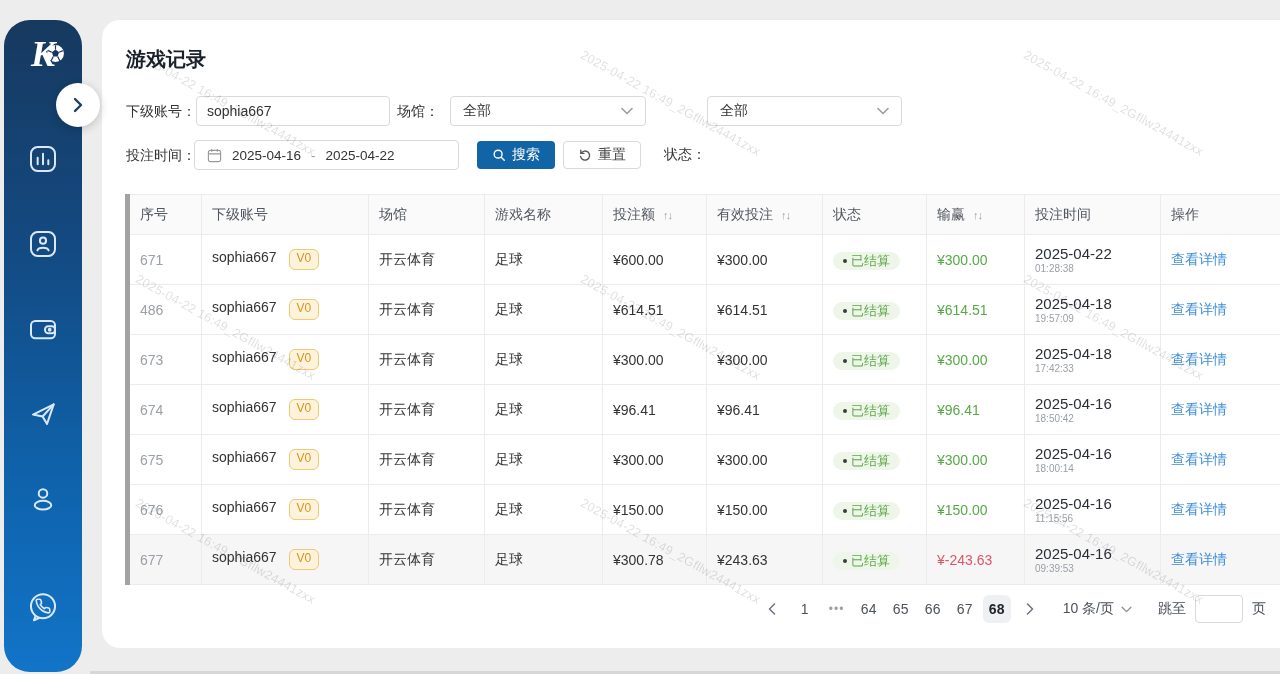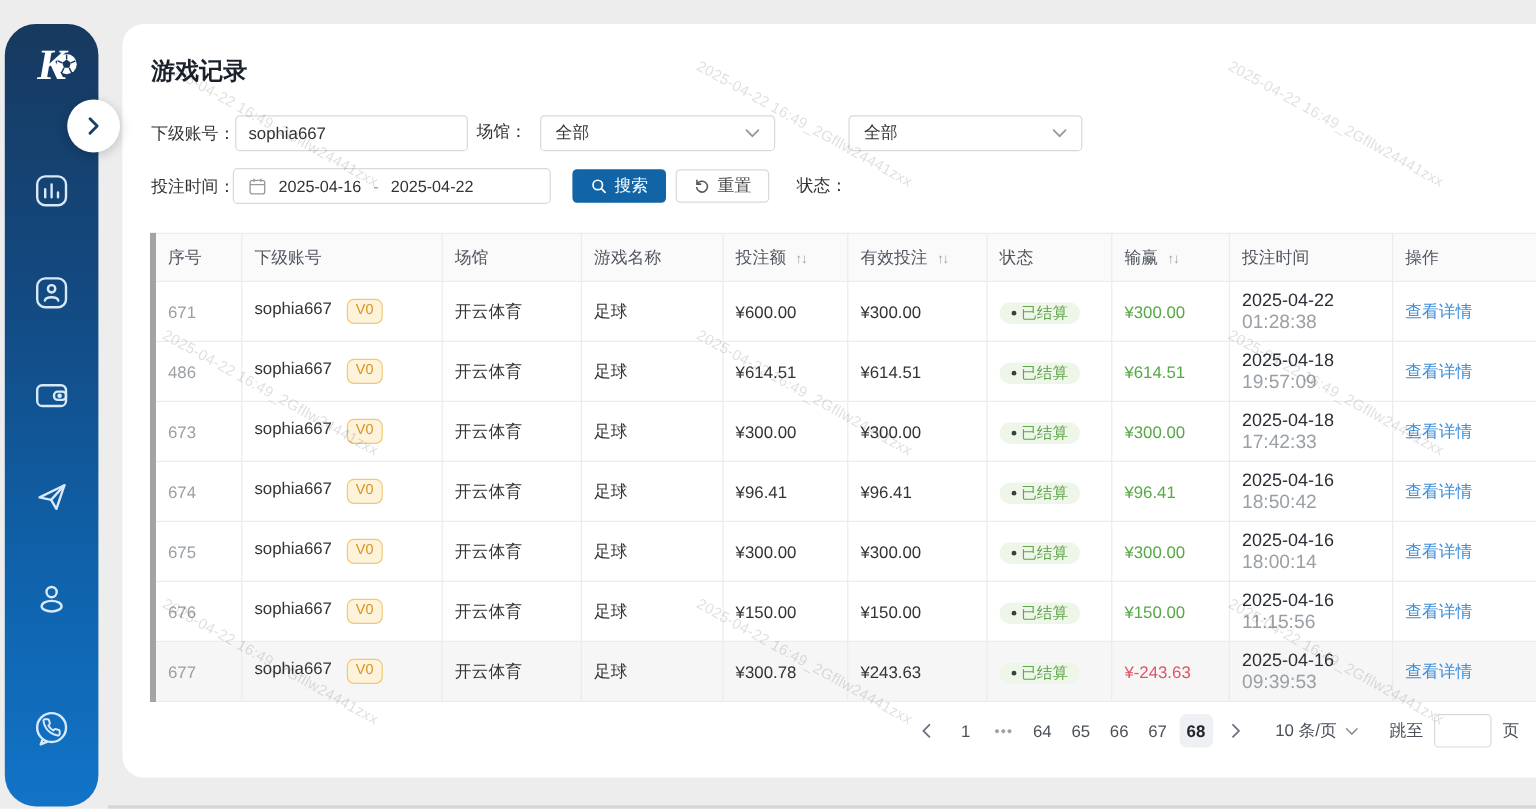--- a/index.html
+++ b/index.html
@@ -27,21 +27,21 @@
   }
   .s-icon { position:absolute; left:50%; transform:translateX(-50%); cursor:pointer; }
   
   .card {
     position:absolute; left:102px; top:20px; width:1178px; height:628px;
     background:#fff; border-radius:18px 0 0 18px; z-index:1;
   }
   .page-title { position:absolute; left:24px; top:26px; font-size:20px; font-weight:bold; color:#1b212b; }
   .f-label { position:absolute; font-size:14px; color:#333; line-height:30px; white-space:nowrap; }
   #lab-account { left:24px;  top:76px; }
-  #lab-venue   { left:295px; top:76px;font-family:Liberation Serif, serif; }
+  #lab-venue   { left:295px; top:76px; }
   #lab-status  { left:562px; top:76px;margin-top:43px; }
   #lab-time    { left:24px;  top:120px; }
   .text-input {
     position:absolute; left:94px; top:76px; width:194px; height:30px;
     border:1px solid #d9d9d9; border-radius:4px; padding:0 10px; font-size:14px; color:#333;
     font-family:inherit; outline:none; background:#fff;
   }
   .select {
     position:absolute; height:30px; border:1px solid #d9d9d9; border-radius:4px; background:#fff;
     display:flex; align-items:center; justify-content:space-between; padding:0 12px;
@@ -79,21 +79,21 @@
     color:#d7941e; background:#fdf3da; border:1px solid #efc878; border-radius:6px;
   }
   .pill {
     display:inline-flex; align-items:center; gap:4px; background:#eef6e9; color:#61a64c;
     border-radius:11px; padding:0 10px; font-size:13px; white-space:nowrap;
   }
   .pill .dot { width:4px; height:4px; border-radius:50%; background:#3d3d3d; }
   .c-win { color:#57a847; }
   .c-win.neg { color:#df5564; }
   .c-time .date { font-size:15px; color:#2a2e35; }
-  .c-time .time { font-size:16px; color:#9aa0a6; margin-top:1px; }
+  .c-time .time { font-size:10px; color:#9aa0a6; margin-top:1px; }
   .detail { color:#3e8ed8; font-size:14px; cursor:pointer; text-decoration:none; }
   
   .pager {
     position:absolute; right:14px; top:574px; height:30px;
     display:flex; align-items:center; gap:6px; font-size:14px; color:#4b5158;
   }
   .pages { display:flex; align-items:center; gap:4px; }
   .page { min-width:28px; height:28px; line-height:28px; text-align:center; cursor:pointer; }
   .page.active { background:#eef0f3; border-radius:6px; font-weight:bold; color:#20242b; }
   .page.ellipsis { color:#98a0a8; cursor:default; letter-spacing:1px; font-size:12px; }

